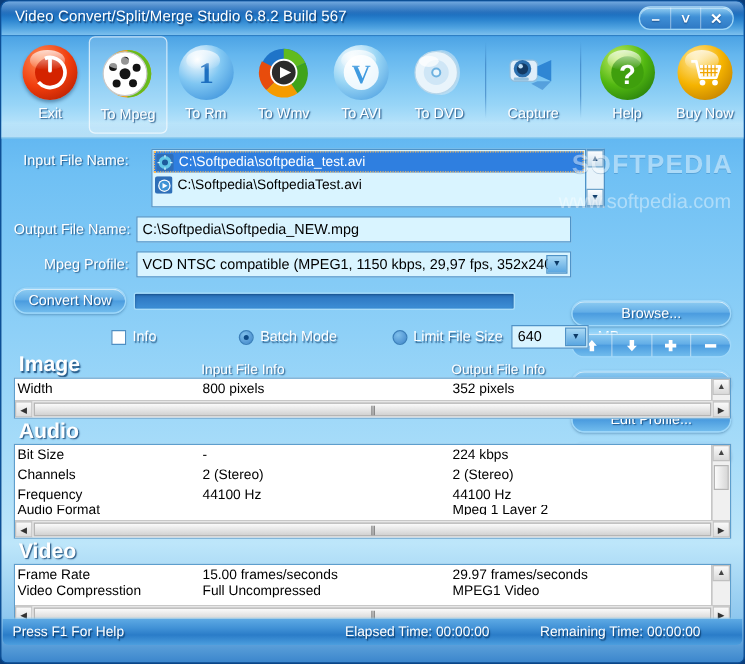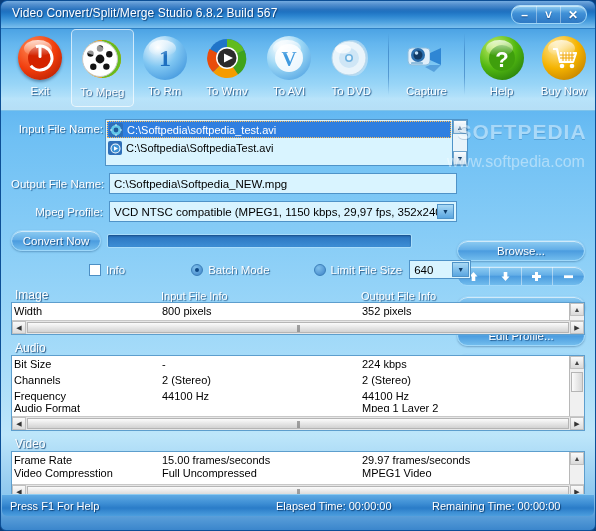--- a/index.html
+++ b/index.html
@@ -122,21 +122,21 @@
     text-align: right;
     white-space: nowrap;
   }
 
   
   #inputrow { margin-top: 8px; align-items: flex-start; }
   #inputrow .flabel { width: 92px; padding-top: 4px; }
   #filelist {
     position: relative;
     width: 348px; height: 47px;
-    margin-left: 2px;
+    margin-left: 18px;
     background: #d9f4ff;
     border: 1px solid #4f93c8;
     overflow: hidden;
     display: flex; flex-direction: column;
   }
   .fitem {
     display: flex; align-items: center; gap: 4px;
     height: 17px; padding: 0 2px;
     font-size: 11px; color: #000;
     cursor: pointer;
@@ -266,21 +266,21 @@
     width: 62px; height: 19px; margin-left: 7px;
     background:#d9f4ff; border:1px solid #4f93c8;
     position: relative; font-size: 11.5px; color:#000;
     display:flex; align-items:center; padding-left:4px;
     cursor: text;
   }
   #sizecombo .combo-arrow { top:1px; right:1px; height:15px; }
 
   
   .sectitle {
-    font-size: 12px; font-weight: normal; color: #ffffff;
+    font-size: 17px; font-weight: bold; color: #ffffff;
     text-shadow: 1px 1px 1px rgba(0,50,100,.8);
     margin-left: 4px;
     margin-top: 37px;
   }
   .sechdr { display:flex; align-items:flex-end; }
   .hdrcol {
     font-size: 11px; color: #ffffff;
     text-shadow: 1px 1px 1px rgba(0,50,100,.7);
   }
   .panel {

